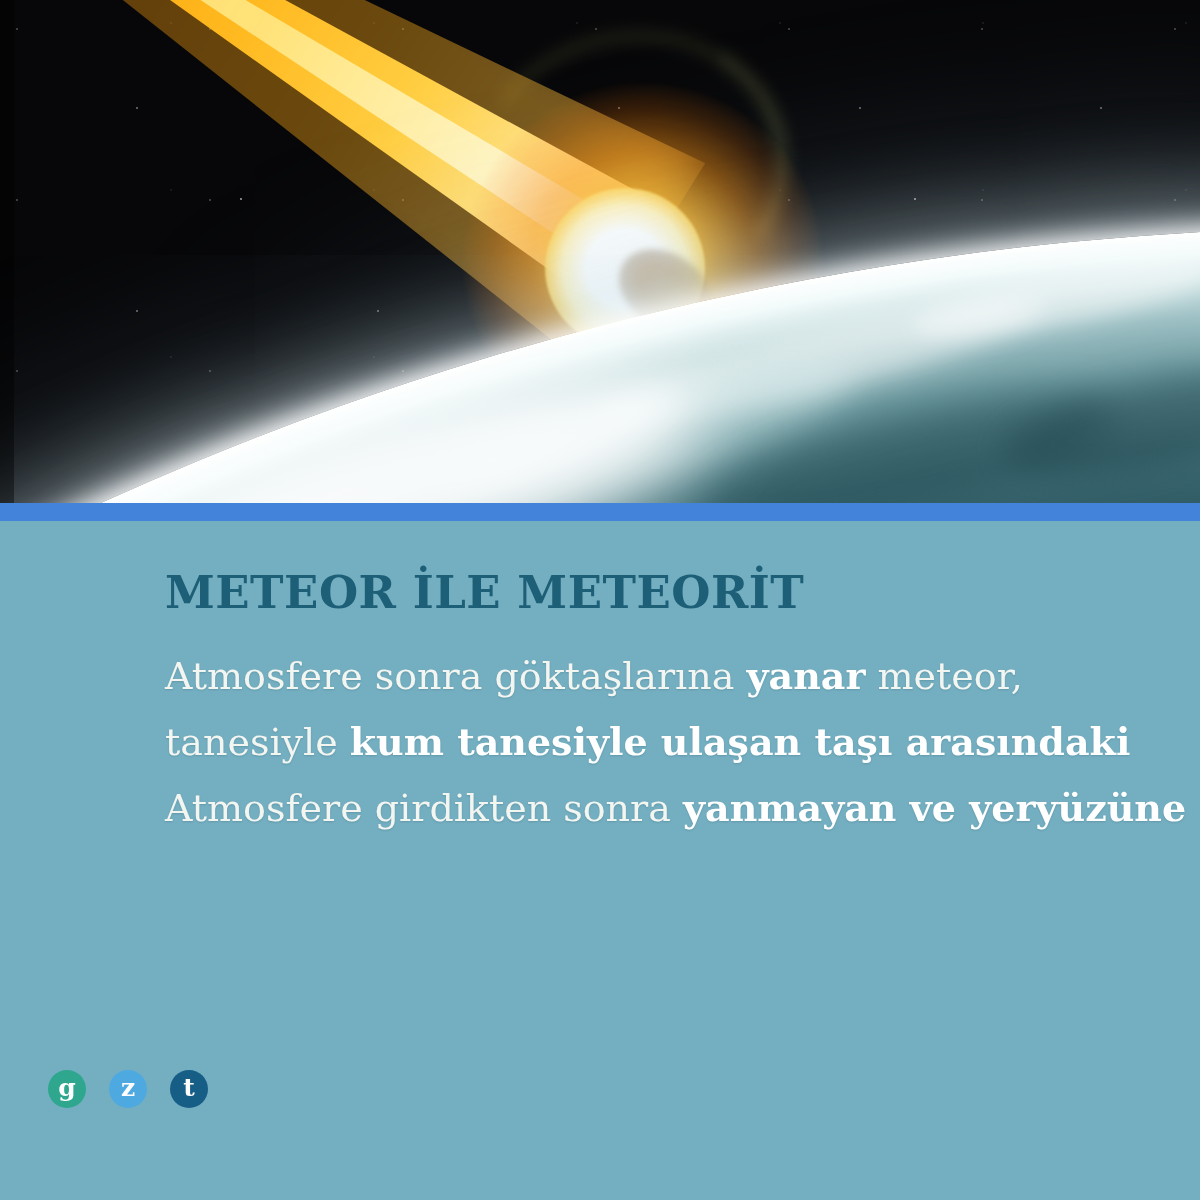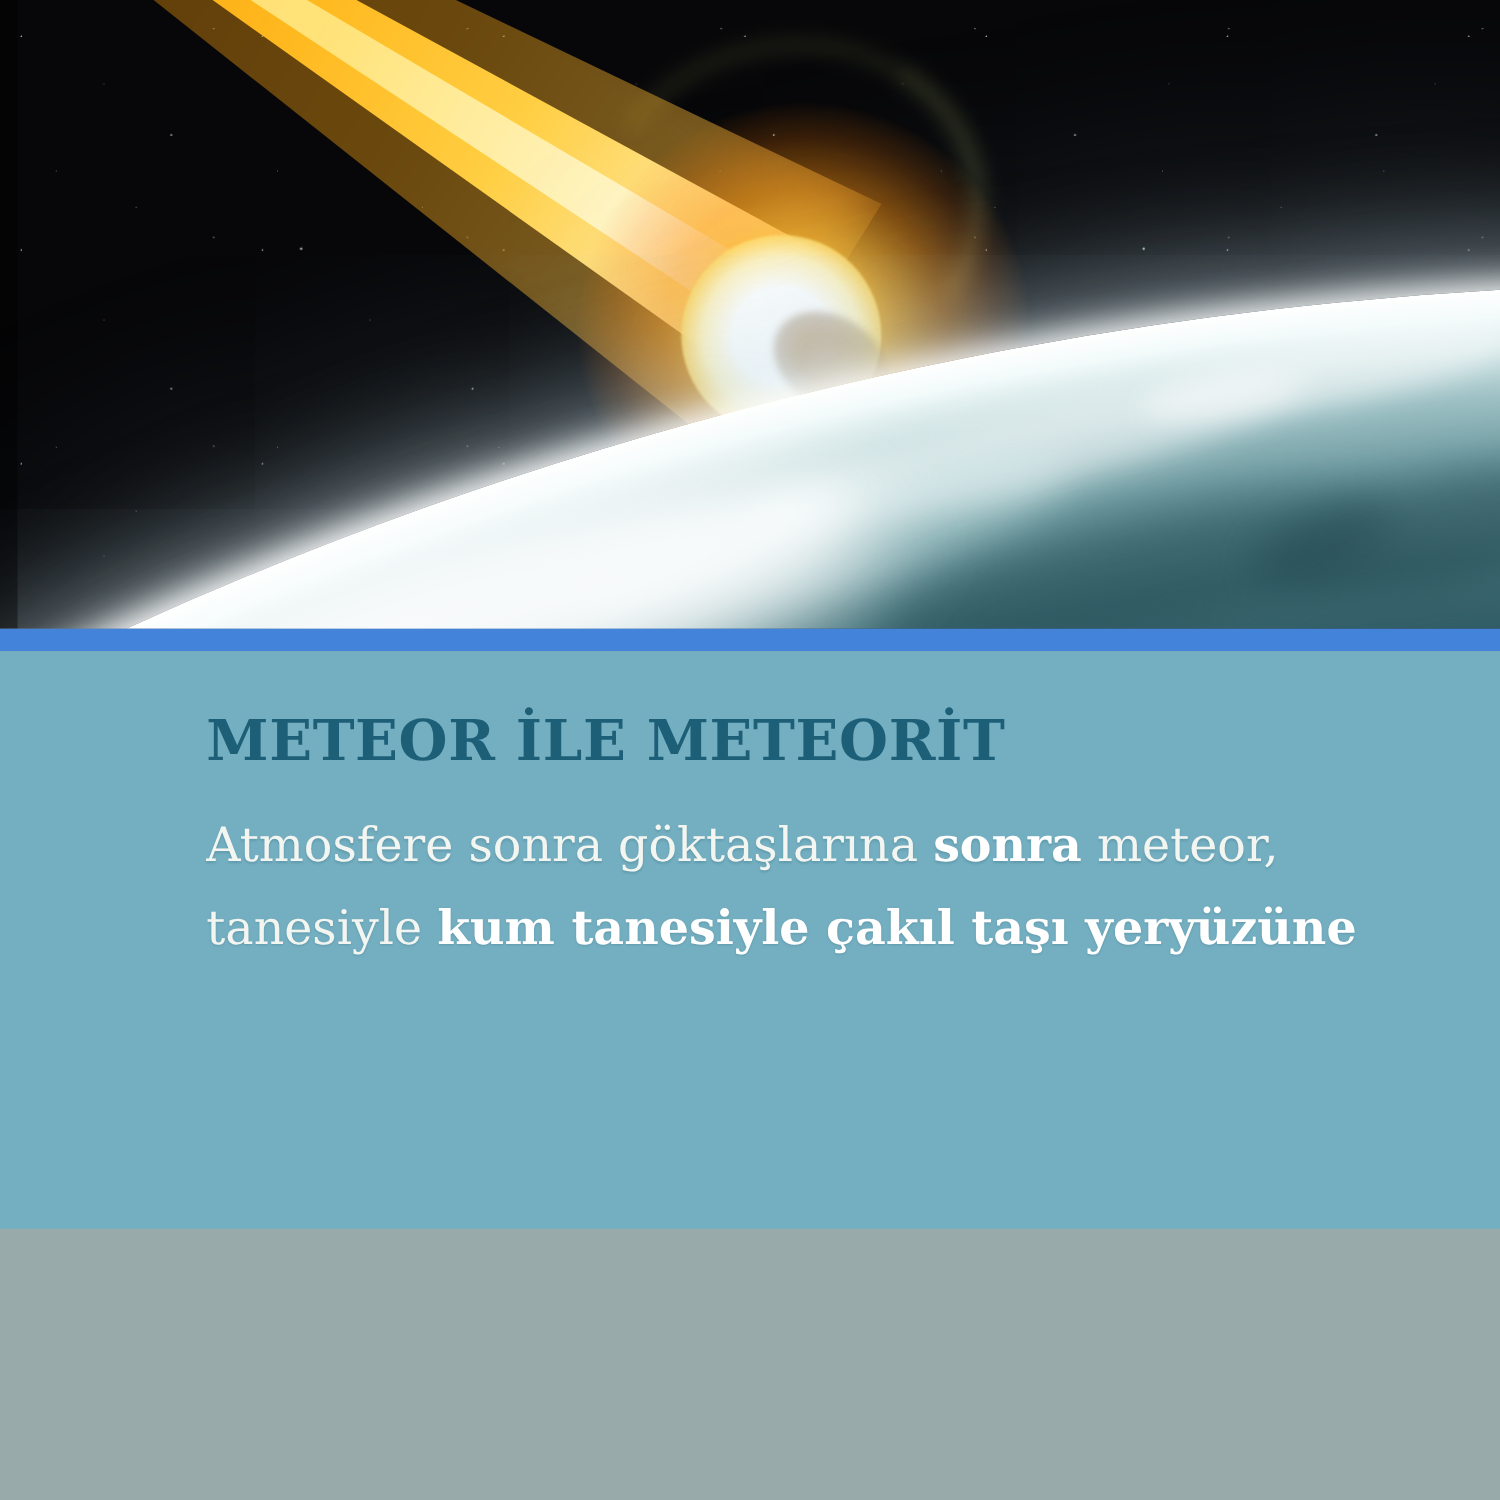--- a/index.html
+++ b/index.html
@@ -2,21 +2,21 @@
 <html style="--panel-background: #74afc1; --accent-stripe: #4483da; --title-color: #1e5f78; --meteor-orange: #ffb81e; --earth-teal: #6d9aa0;"><head>
 <meta charset="utf-8">
 <style>
   :root{
     --panel-background:#74afc1;
     --accent-stripe:#4483da;
     --title-color:#1e5f78;
   }
   *{margin:0;padding:0;box-sizing:border-box;}
   html,body{width:1200px;height:1200px;background:#9aa;}
-  .card{position:relative;width:1200px;height:983px;overflow:hidden;
+  .card{position:relative;width:1200px;height:1200px;overflow:hidden;
         font-family:"DejaVu Serif",serif;}
 
   
   .hero{position:absolute;left:0;top:0;width:1200px;height:503px;
         background:#070709;overflow:hidden;}
   .stars{position:absolute;inset:0;
     background-image:
       radial-gradient(1.4px 1.4px at 17px 29px, rgba(255,255,255,.95), transparent 65%),
       radial-gradient(1px 1px at 83px 67px, rgba(255,255,255,.65), transparent 65%),
       radial-gradient(1.7px 1.7px at 137px 108px, rgba(255,255,255,.9), transparent 65%),
@@ -125,22 +125,23 @@
     <div class="glare"></div>
     <div class="dark-left"></div>
   </div>
 
   <div class="stripe"></div>
 
   <div class="content">
     <h1 class="title"><span>METEOR İLE METEORİT</span><br></h1>
 
     <div class="body-text">
-        <div class="bline"><span>Atmosfere sonra göktaşlarına </span><span class="b">sonra</span><span> meteor,</span></div>
-        <div class="bline"><span>tanesiyle </span><span class="b">kum tanesiyle çakıl taşı yeryüzüne</span></div>
+        <div class="bline"><span>Atmosfere sonra göktaşlarına </span><span class="b">yanar</span><span> meteor,</span></div>
+        <div class="bline"><span>tanesiyle </span><span class="b">kum tanesiyle ulaşan taşı arasındaki</span></div>
+        <div class="bline"><span>Atmosfere girdikten sonra </span><span class="b">yanmayan ve yeryüzüne</span></div>
       </div>
 
     <div class="footer-icons">
         <div class="sicon" style="background: rgb(46, 167, 142);">
           <span>g</span>
         </div>
         <div class="sicon" style="background: rgb(79, 169, 225);">
           <span>z</span>
         </div>
         <div class="sicon" style="background: rgb(23, 94, 135);">

